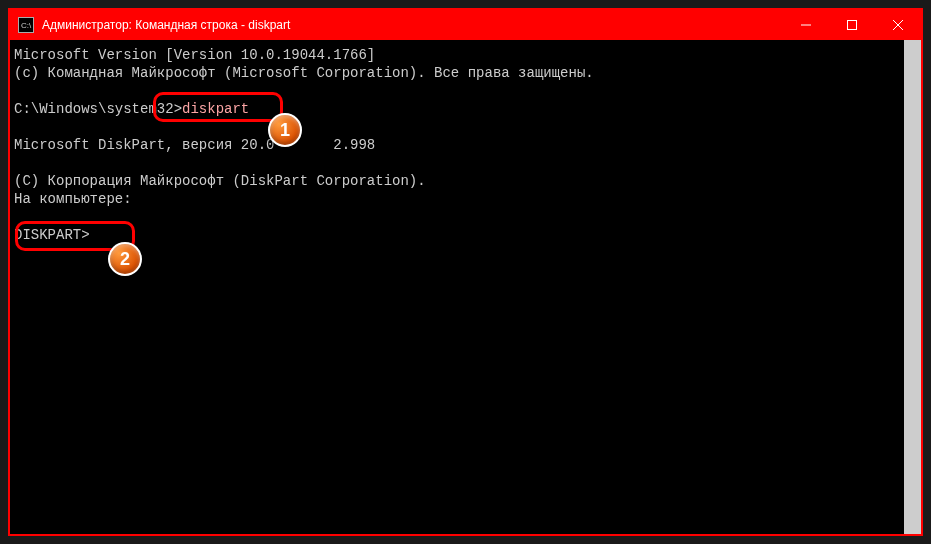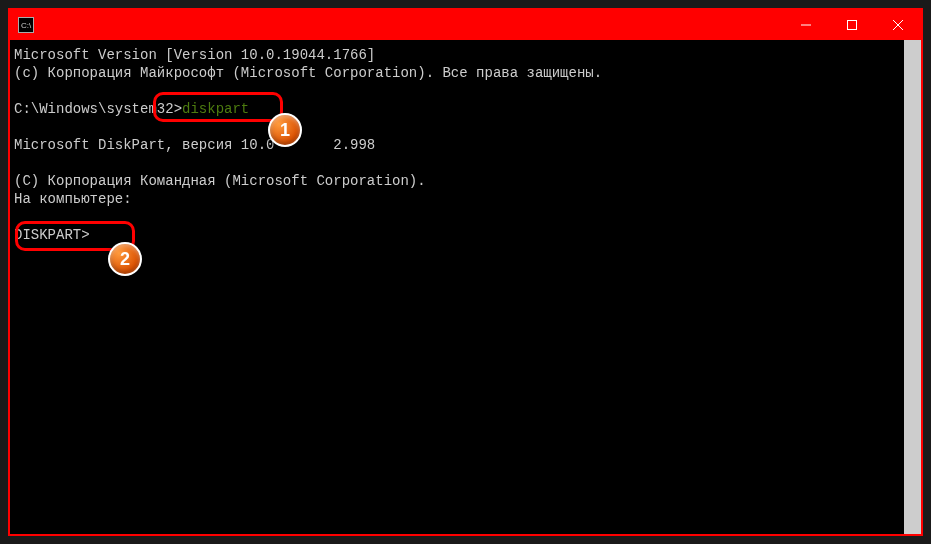--- a/index.html
+++ b/index.html
@@ -102,29 +102,30 @@
     font-family: Arial, sans-serif;
     font-weight: bold;
     font-size: 18px;
     display: flex;
     align-items: center;
     justify-content: center;
     pointer-events: none;
   }
   .badge1 { left: 258px; top: 103px; }
   .badge2 { left: 98px;  top: 232px; }
-  .typed { color: #4d7c0f; }
+  .typed { color: #fca5a5; }
 </style>
 </head>
 <body>
 
 <div class="window">
 
   <div class="titlebar">
     <div class="titlebar-icon">C:\</div>
+    <div class="titlebar-title">Администратор: Командная строка - diskpart</div>
     <div class="titlebar-spacer"></div>
     <div class="title-btn">
       <svg width="10" height="10" viewBox="0 0 10 10">
           <line x1="0" y1="5" x2="10" y2="5" stroke="#fff" stroke-width="1"></line>
         </svg>
     </div>
     <div class="title-btn">
       <svg width="10" height="10" viewBox="0 0 10 10">
           <rect x="0.5" y="0.5" width="9" height="9" fill="none" stroke="#fff" stroke-width="1"></rect>
         </svg>
@@ -132,27 +133,27 @@
     <div class="title-btn">
       <svg width="10" height="10" viewBox="0 0 10 10">
           <line x1="0" y1="0" x2="10" y2="10" stroke="#fff" stroke-width="1"></line>
           <line x1="10" y1="0" x2="0" y2="10" stroke="#fff" stroke-width="1"></line>
         </svg>
     </div>
   </div>
 
   <div class="content-area">
     <div class="terminal"><span>Microsoft Version [Version 10.0.19044.1766]</span>
-<span>(c) Корпорация Майкрософт (Microsoft Corporation). Все права защищены.</span>
+<span>(c) Командная Майкрософт (Microsoft Corporation). Все права защищены.</span>
 <span></span>
 <span>C:\Windows\system32&gt;</span><span class="typed">diskpart</span>
 <span></span>
-<span>Microsoft DiskPart, версия 10.0</span>       <span>2.998</span>
+<span>Microsoft DiskPart, версия 20.0</span>       <span>2.998</span>
 <span></span>
-<span>(C) Корпорация Командная (Microsoft Corporation).</span>
+<span>(C) Корпорация Майкрософт (DiskPart Corporation).</span>
 <span>На компьютере:</span>
 <span></span>
 <span>DISKPART&gt;</span></div>
 
     <div class="scrollbar">
       <div class="scroll-thumb"></div>
     </div>
   </div>
 
   <div class="callout callout1"></div>

